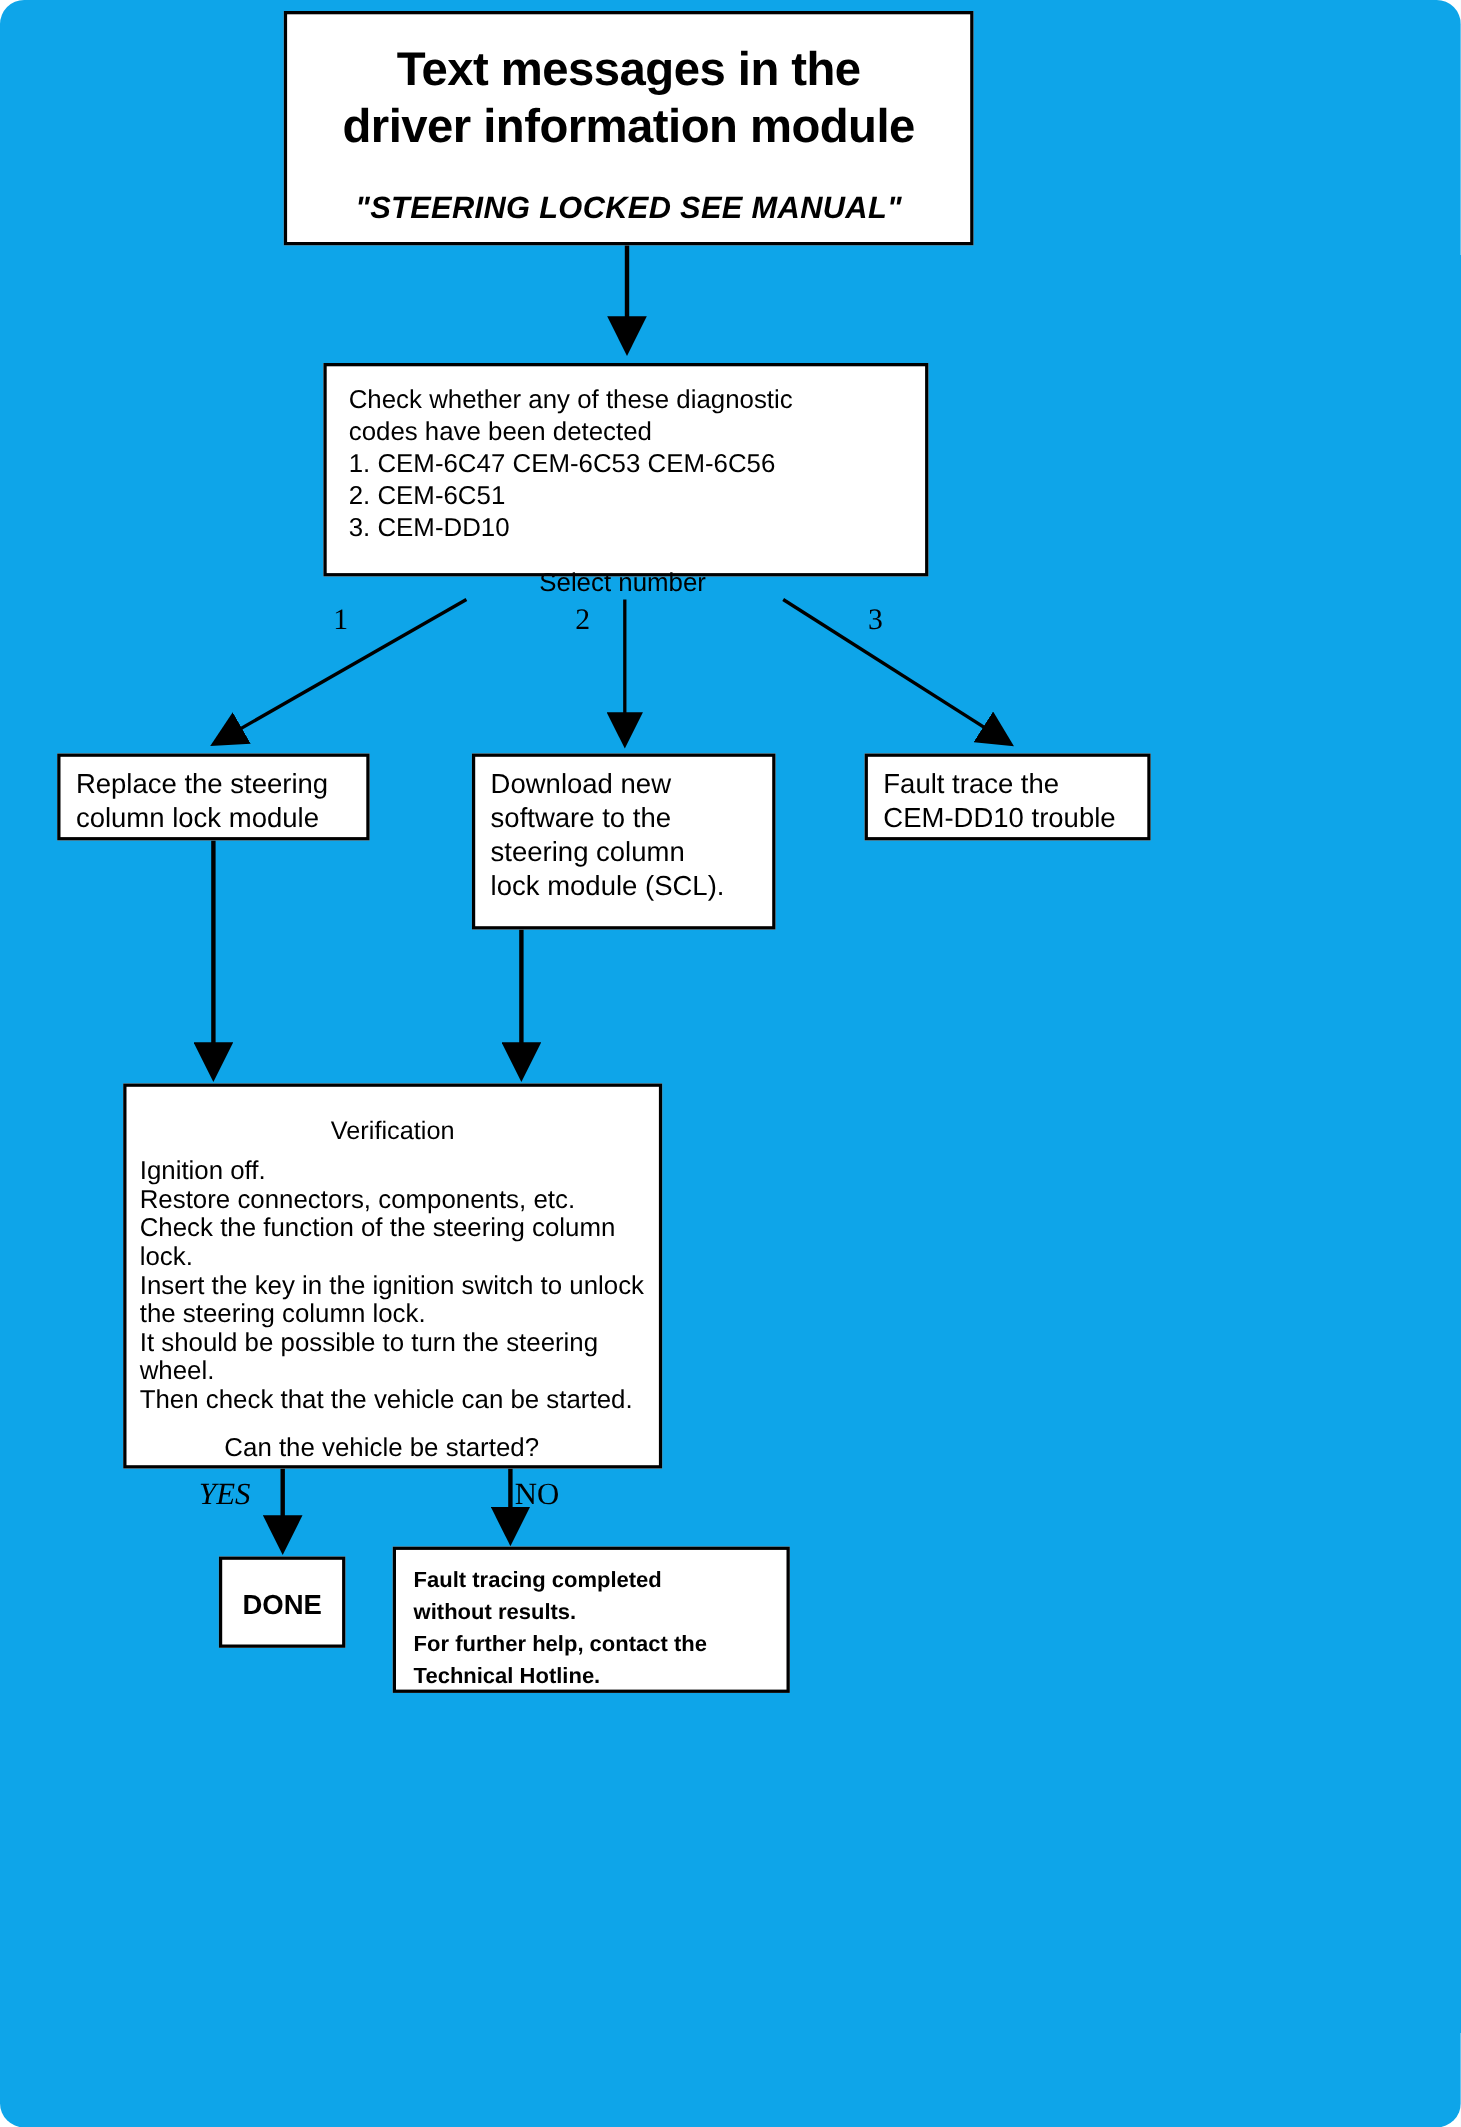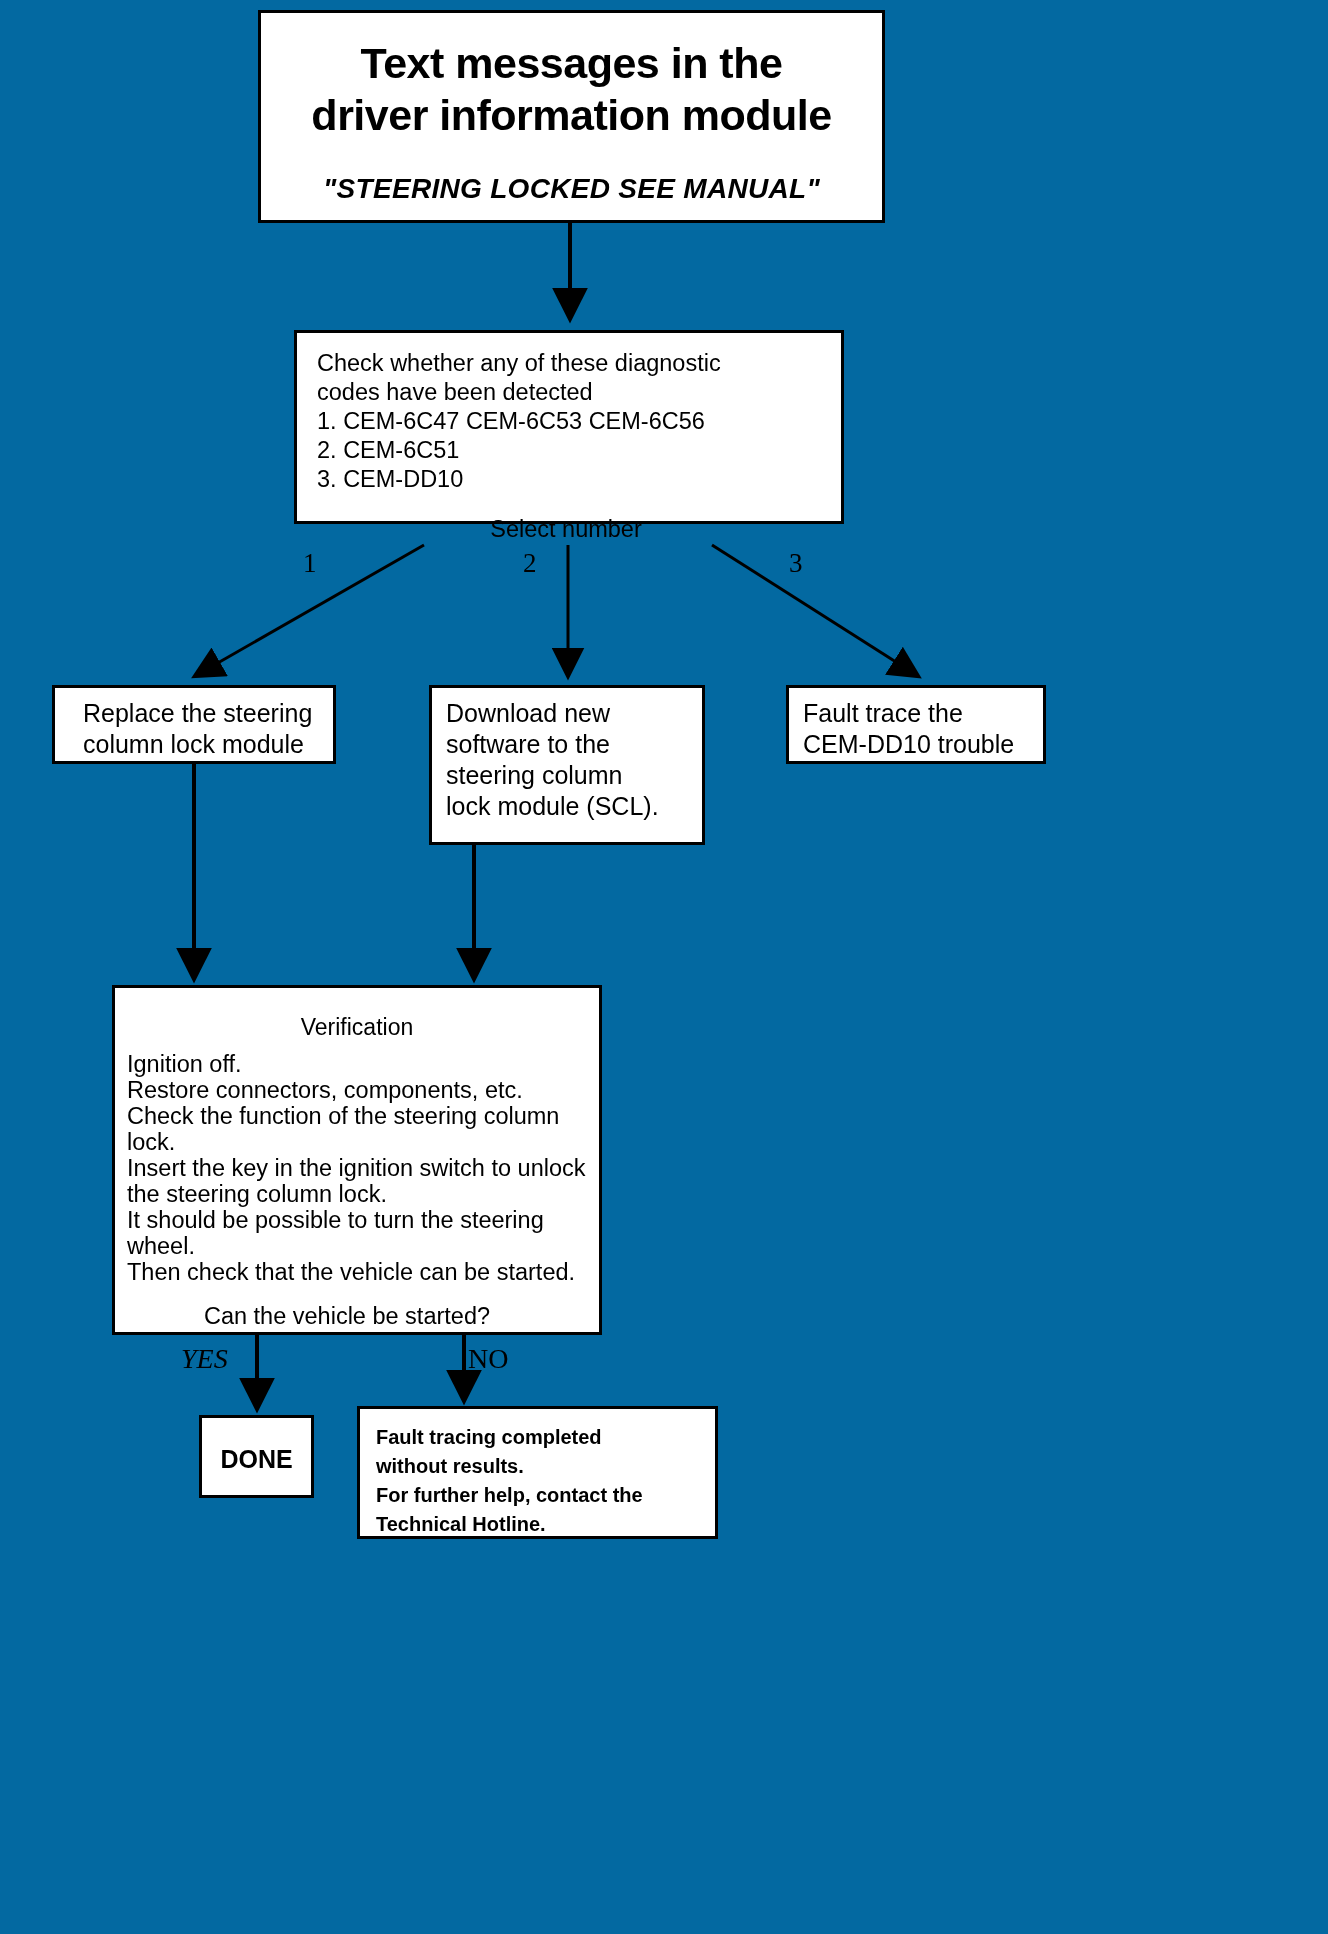--- a/index.html
+++ b/index.html
@@ -4,24 +4,25 @@
 <style>
   html, body {
     margin: 0;
     padding: 0;
     background: #ffffff;
   }
   #page {
     position: relative;
     width: 1328px;
     height: 1934px;
-    background: #0369a1;
+    background: #0ea5e9;
     overflow: hidden;
     font-family: "Liberation Sans", sans-serif;
     color: #000000;
+    border-radius: 22px;
   }
   .box {
     position: absolute;
     box-sizing: border-box;
     border: 3px solid #000000;
     background: #ffffff;
     z-index: 2;
   }
   .connectors {
     position: absolute;
@@ -85,21 +86,20 @@
   #branch-label-1 { left: 303px; top: 548px; }
   #branch-label-2 { left: 523px; top: 548px; }
   #branch-label-3 { left: 789px; top: 548px; }
 
   
   #action-box-1 {
     left: 52px;
     top: 685px;
     width: 284px;
     height: 79px;
-    padding-left: 14px;
   }
   #action-box-2 {
     left: 429px;
     top: 685px;
     width: 276px;
     height: 160px;
   }
   #action-box-3 {
     left: 786px;
     top: 685px;

